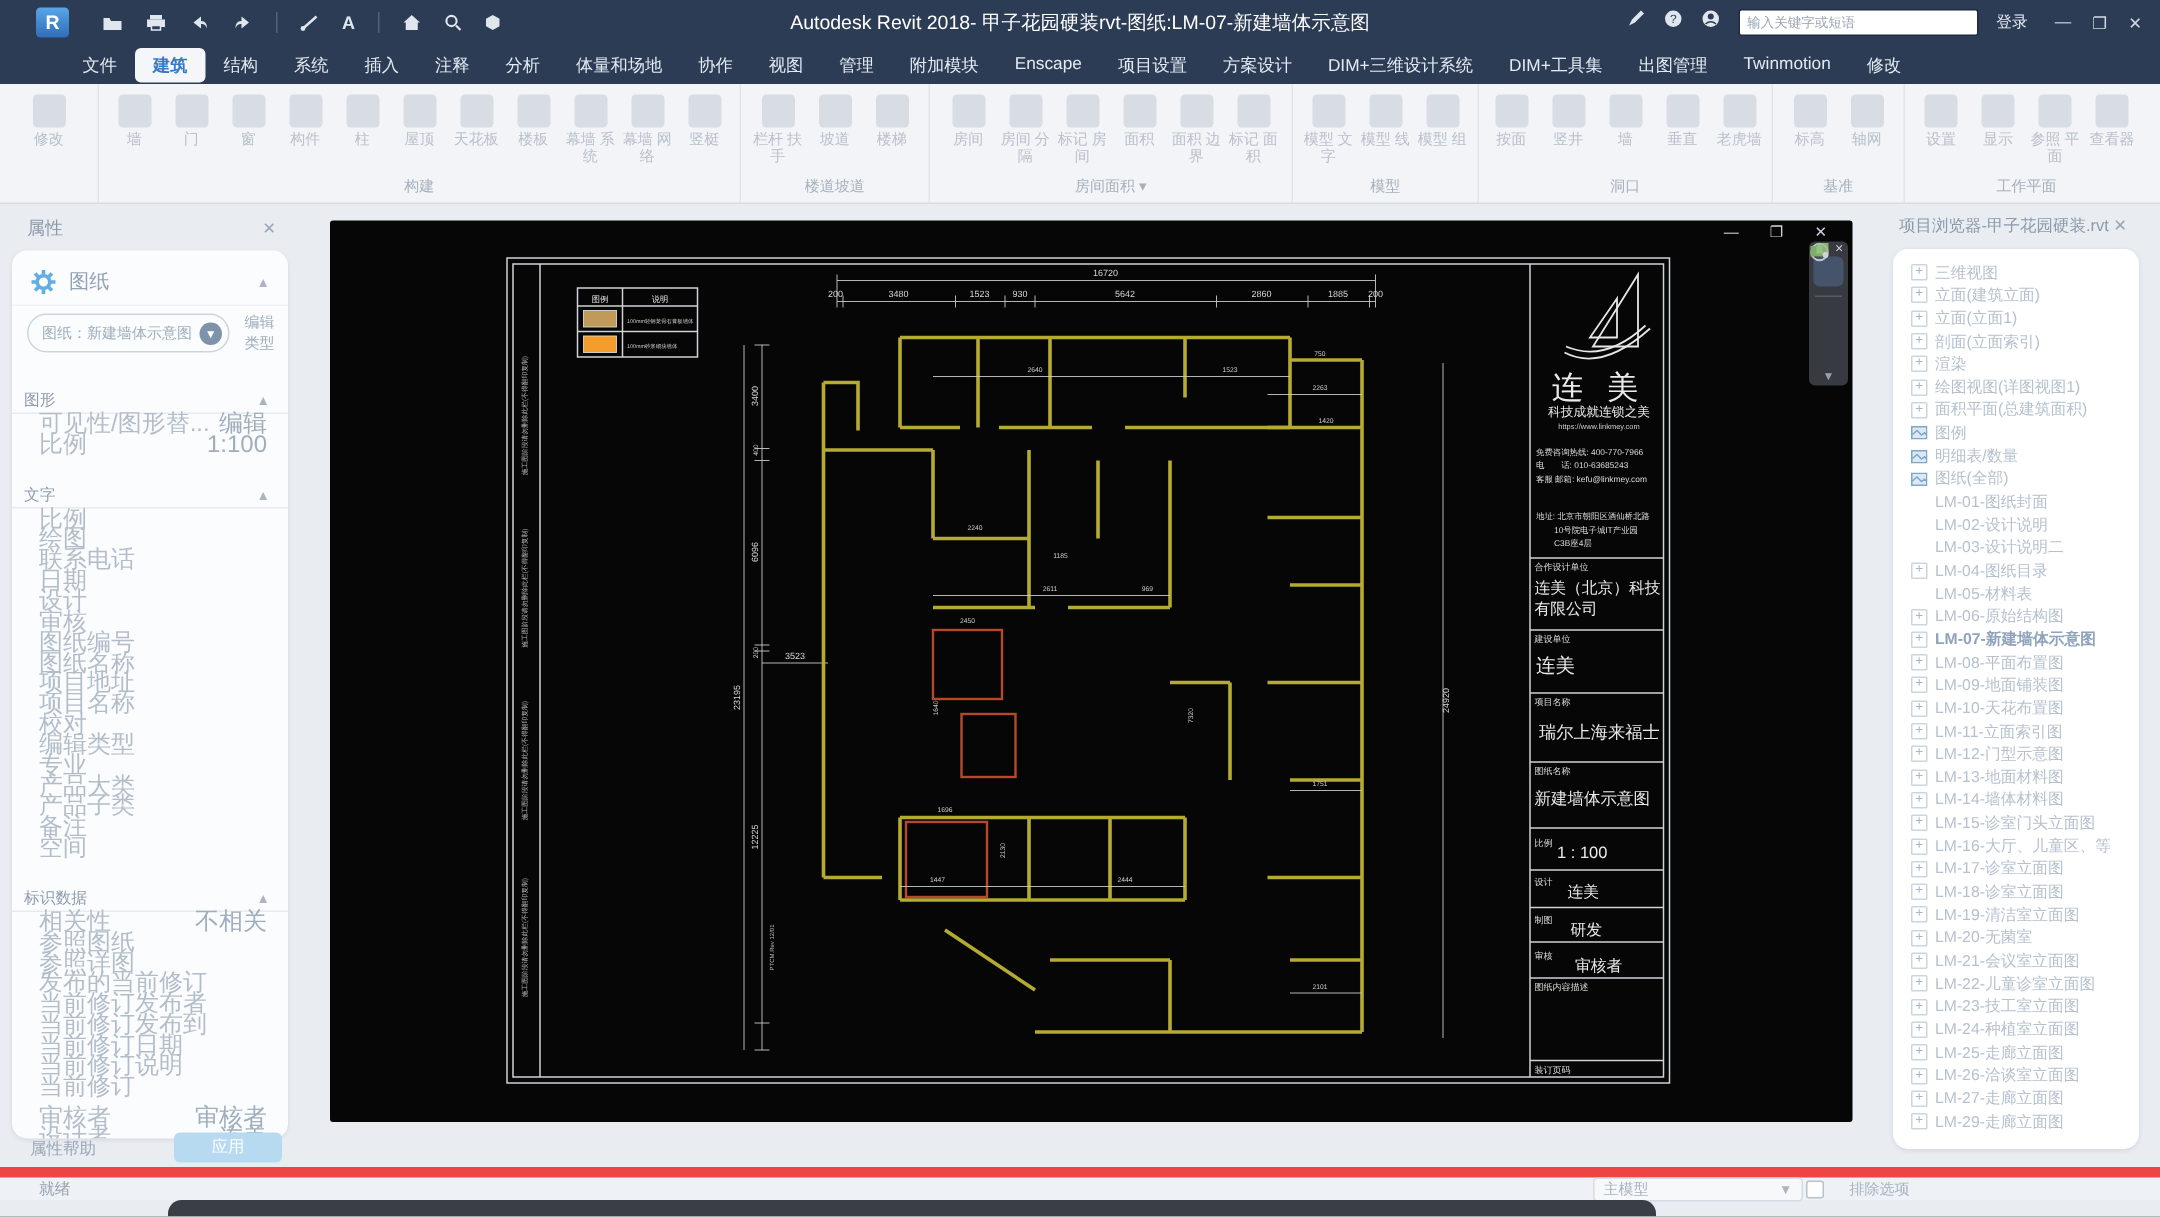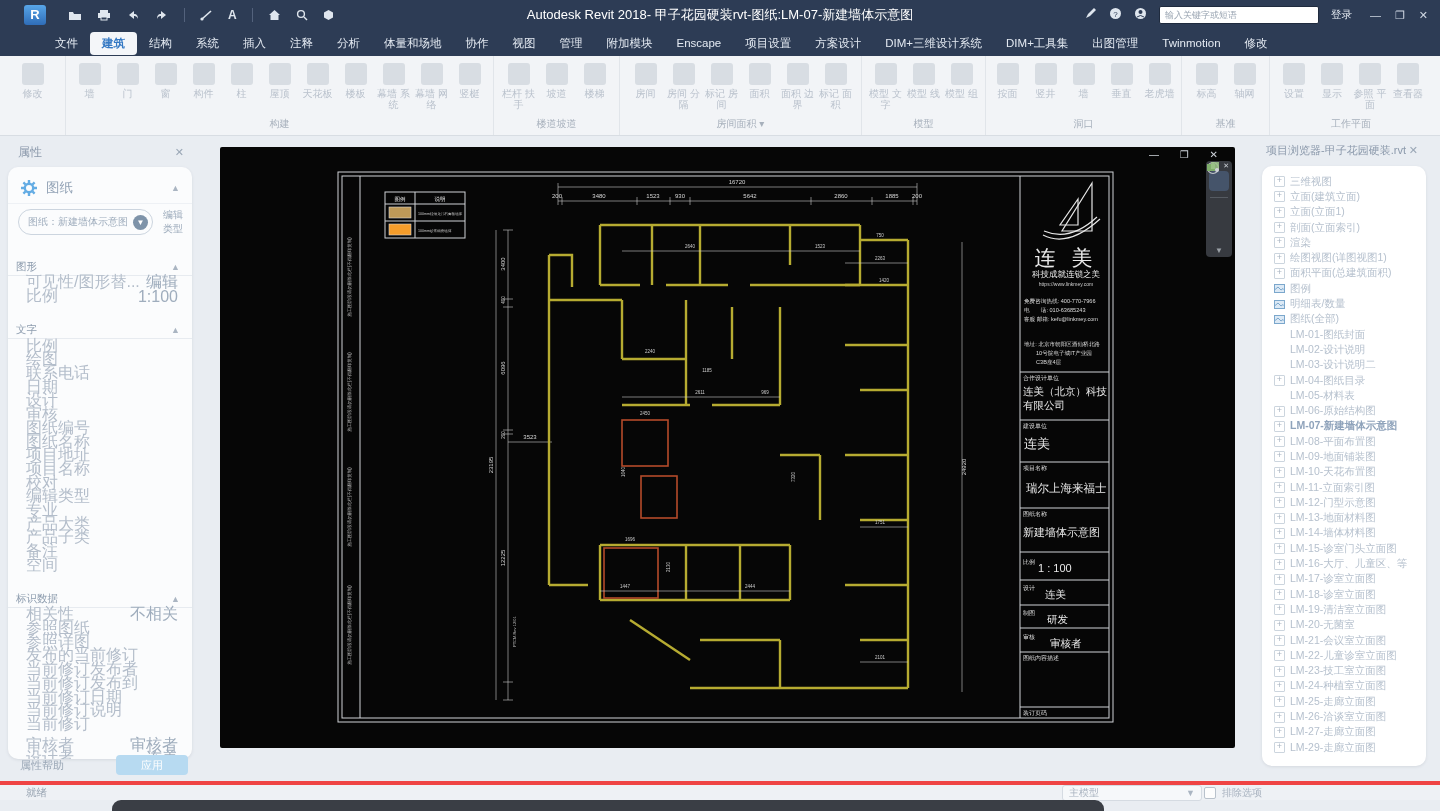--- a/index.html
+++ b/index.html
@@ -81,26 +81,26 @@
     margin-top:6px;height:592px;overflow:hidden;padding:8px 0 0 0;}
   .trow{display:flex;align-items:center;height:15.3px;padding-left:12px;font-size:10.5px;color:#b6c1ce;white-space:nowrap;}
   .trow .exp{width:9px;height:9px;border:1px solid #ccd5de;color:#aab5c2;font-size:9px;
     line-height:7px;text-align:center;margin-right:5px;flex:none;border-radius:1px;}
   .trow .exp::before{content:"+";}
   .trow .cicon{width:11px;height:9px;margin-right:5px;flex:none;}
   .trow .tlbl{overflow:hidden;text-overflow:ellipsis;}
   .trow .tlbl.cur{color:#8fa3bb;font-weight:bold;}
   
   .statusbar{position:absolute;left:0;right:0;bottom:11px;height:15px;background:#eef1f5;
-    border-top:4px solid #ef4444;font-size:10.5px;color:#97a3b1;text-decoration:underline;}
+    border-top:7px solid #ef4444;font-size:10.5px;color:#97a3b1;text-decoration:underline;}
   .ready{position:absolute;left:26px;top:1px;}
   .modeldrop{position:absolute;left:1062px;top:0px;width:126px;height:14px;border:1px solid #d5dbe2;
     border-radius:3px;background:#f6f8fa;display:flex;align-items:center;justify-content:space-between;
     padding:0 6px;font-size:10px;color:#a8b2bf;}
-  .excl{position:absolute;left:1204px;top:1px;display:flex;align-items:center;gap:6px;font-size:10px;color:#a8b2bf;}
+  .excl{position:absolute;left:1204px;top:1px;display:flex;align-items:center;gap:17px;font-size:10px;color:#a8b2bf;}
   .cb{width:10px;height:10px;border:1px solid #b9c2cc;border-radius:2px;background:#fdfdfd;}
   .taskstrip{position:absolute;left:112px;bottom:0;width:992px;height:11px;background:#3a3e45;
     border-radius:9px 9px 0 0;}
   
   .sline{stroke:#cfd2d6;stroke-width:1;fill:none;}
   .wall{stroke:#b6ab31;stroke-width:2.4;fill:none;}
   .red{stroke:#b44a2a;stroke-width:1.6;fill:none;}
   .dim{stroke:#c9c9c9;stroke-width:.6;fill:none;}
   .dtxt{fill:#d6d6d6;font-size:6px;}
   .dtxts{fill:#cccccc;font-size:4.5px;}

